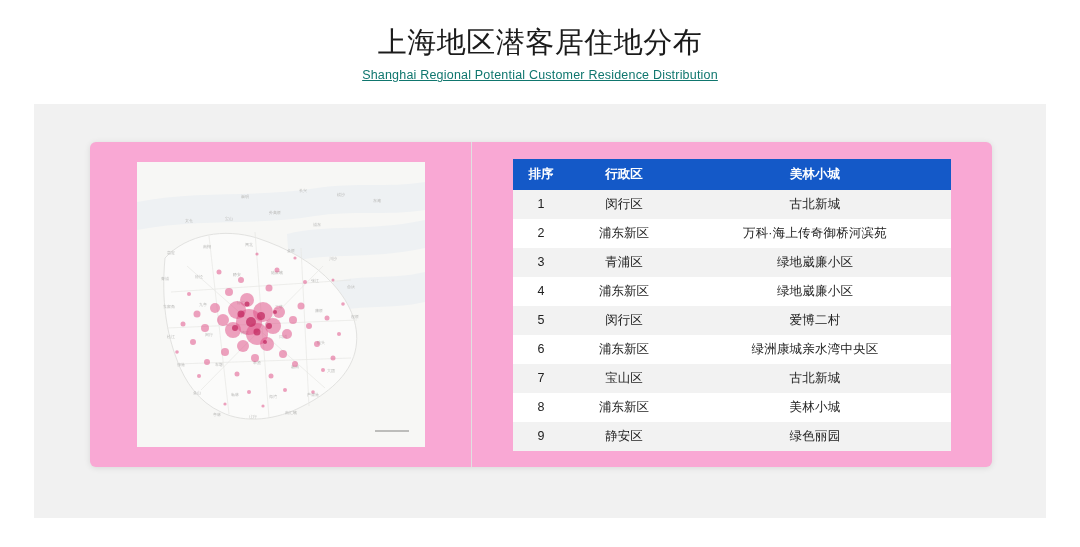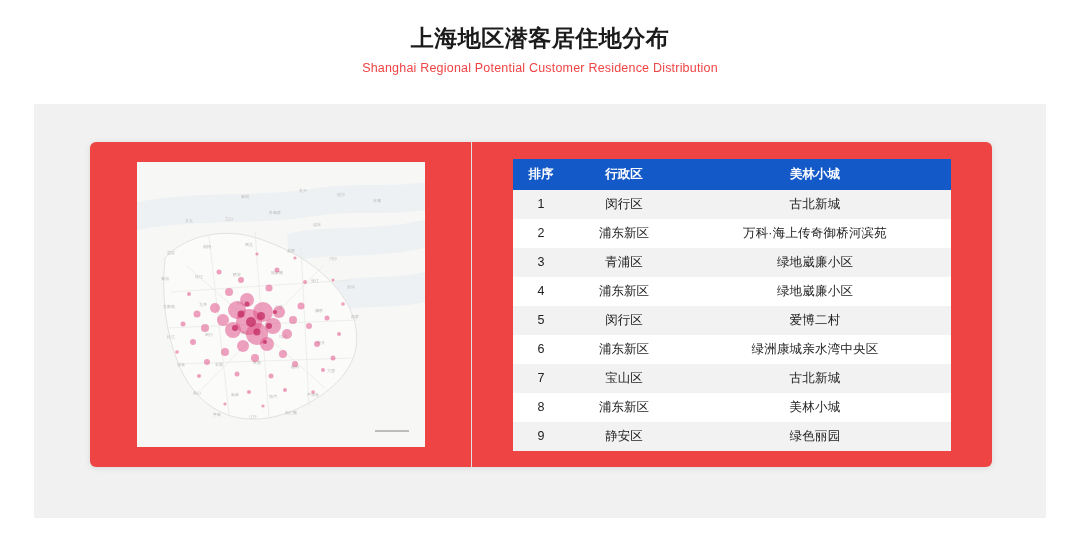--- a/index.html
+++ b/index.html
@@ -18,47 +18,48 @@
     position: relative;
     width: 1080px;
     height: 547px;
     background: #ffffff;
   }
   .header {
     text-align: center;
     padding-top: 24px;
   }
   .title {
-    font-size: 23px;
-    font-weight: bold;
+    font-size: 29px;
+    font-weight: normal;
     color: #1b1b1b;
     letter-spacing: 0.5px;
     line-height: 1.25;
   }
   .subtitle {
     margin-top: 8px;
     font-size: 12.5px;
-    color: #ef4444;
+    color: #0f766e;
     letter-spacing: 0.2px;
+    text-decoration: underline;
   }
   .gray-panel {
     position: absolute;
     left: 34px;
     top: 104px;
     width: 1012px;
     height: 414px;
     background: #f1f1f1;
   }
   .white-card {
     position: absolute;
     left: 90px;
     top: 142px;
     width: 902px;
     height: 325px;
-    background: #ef4444;
+    background: #f9a8d4;
     border-radius: 6px;
     box-shadow: 0 1px 6px rgba(0,0,0,0.10);
   }
   .card-inner {
     display: flex;
     flex-direction: row;
     height: 100%;
   }
   .map-col {
     width: 382px;

